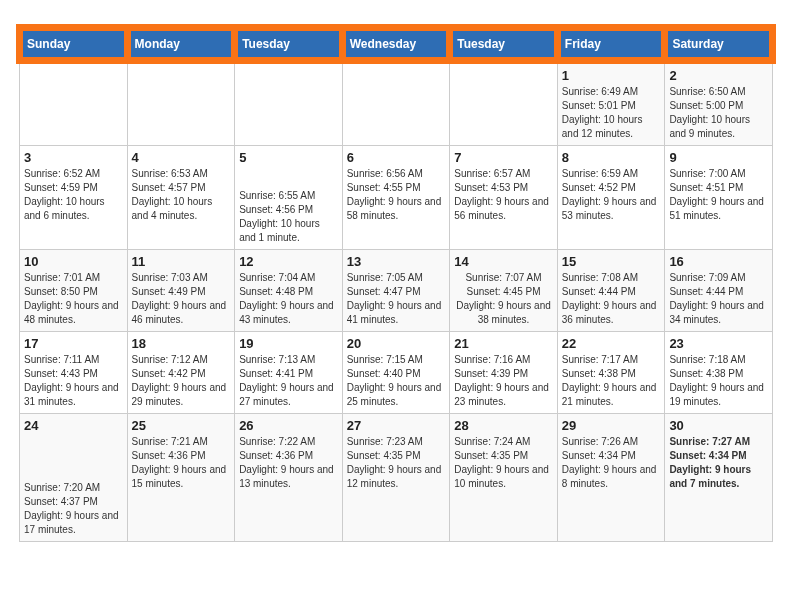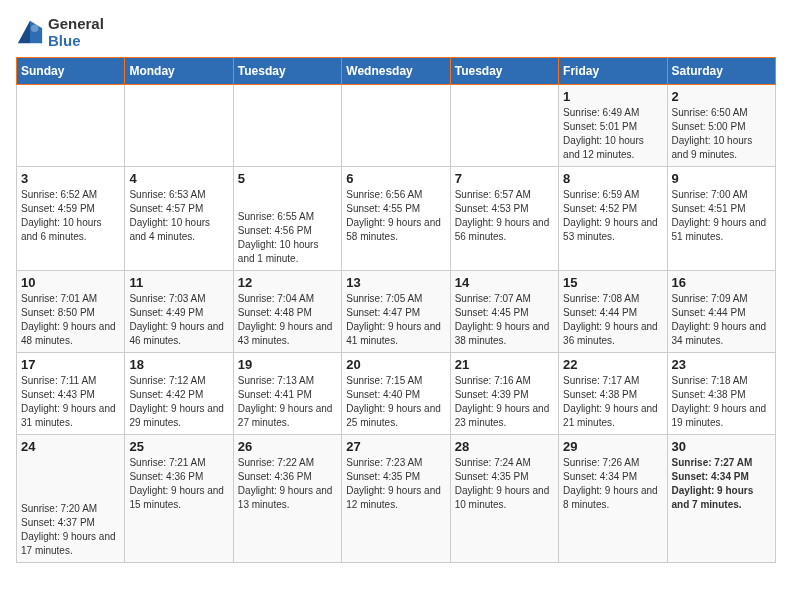--- a/index.html
+++ b/index.html
@@ -57,21 +57,21 @@
       border-collapse: collapse;
       table-layout: fixed;
     }
     thead tr th {
       background: #2e6db4;
       color: #fff;
       font-size: 12px;
       font-weight: bold;
       padding: 6px 4px;
       text-align: left;
-      border: 1px solid #f97316;
+      border: 7px solid #f97316;
     }
     tbody tr td {
       border: 1px solid #ccc;
       vertical-align: top;
       padding: 4px;
       font-size: 10px;
       color: #333;
       height: 82px;
       background: #fff;
     }
@@ -91,31 +91,20 @@
       line-height: 1.4;
     }
     .empty-cell {
       background: #fff !important;
     }
   </style>
 </head>
 <body>
 
 <div class="header-area">
-  <div class="logo">
-    <svg class="logo-icon" viewBox="0 0 30 30" xmlns="http://www.w3.org/2000/svg">
-      <polygon points="15,2 28,10 28,26 15,26 15,2" fill="#2e6db4"></polygon>
-      <polygon points="15,2 15,26 2,26" fill="#1a4a8a"></polygon>
-      <circle cx="20" cy="10" r="4" fill="#fff" opacity="0.3"></circle>
-    </svg>
-    <div class="logo-text">
-      <span class="logo-general">General</span>
-      <span class="logo-blue">Blue</span>
-    </div>
-  </div>
 </div>
 
 <table>
   <thead>
     <tr>
       <th>Sunday</th>
       <th>Monday</th>
       <th>Tuesday</th>
       <th>Wednesday</th>
       <th>Tuesday</th>
@@ -207,21 +196,21 @@
 Daylight: 9 hours and 43 minutes.</div>
         </td>
         <td>
           <span class="day-number">13</span>
           <div class="day-info" style="white-space: pre-line;">Sunrise: 7:05 AM
 Sunset: 4:47 PM
 Daylight: 9 hours and 41 minutes.</div>
         </td>
         <td>
           <span class="day-number">14</span>
-          <div class="day-info" style="white-space: pre-line;">Sunrise: 7:07 AM
+          <div class="day-info" style="white-space: pre-line; text-align: center;">Sunrise: 7:07 AM
 Sunset: 4:45 PM
 Daylight: 9 hours and 38 minutes.</div>
         </td>
         <td>
           <span class="day-number">15</span>
           <div class="day-info" style="white-space: pre-line;">Sunrise: 7:08 AM
 Sunset: 4:44 PM
 Daylight: 9 hours and 36 minutes.</div>
         </td>
         <td>

